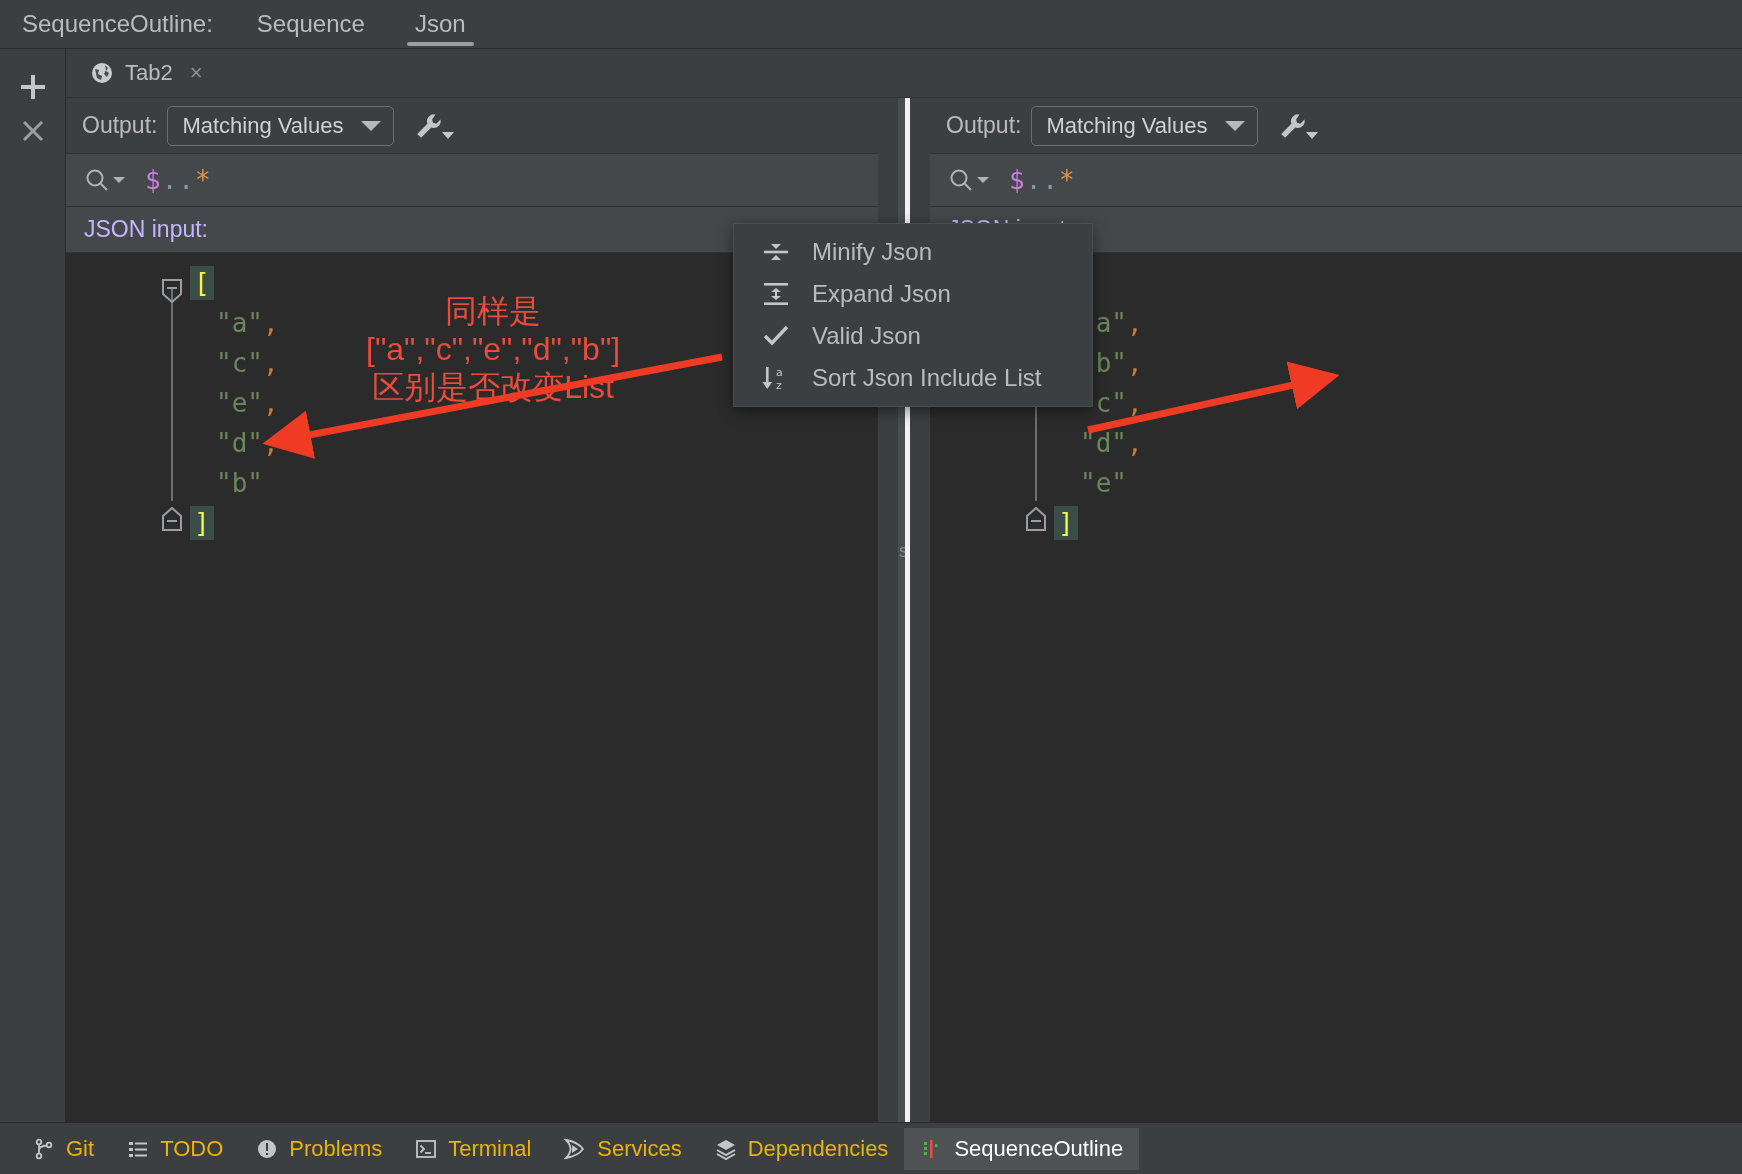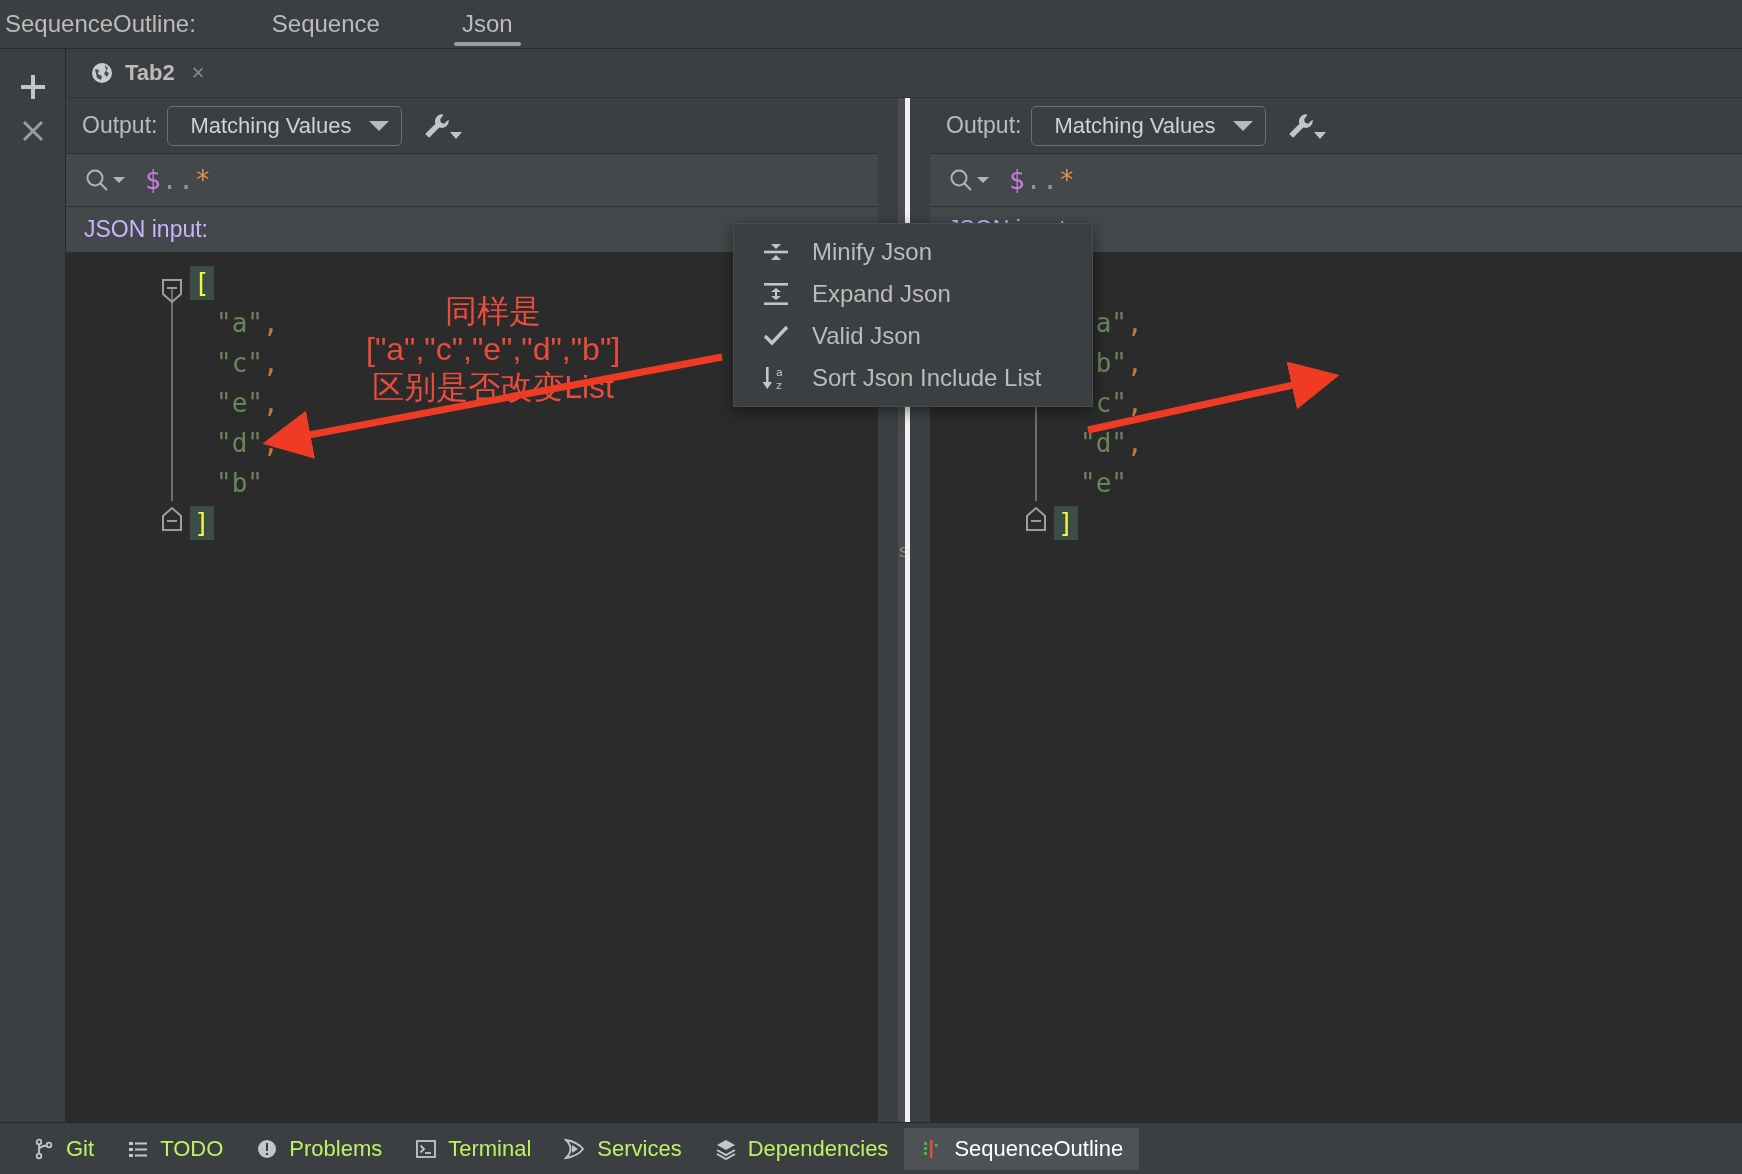--- a/index.html
+++ b/index.html
@@ -22,23 +22,22 @@
     flex-direction: column;
   }
 
   
   .tw-header {
     height: 49px;
     min-height: 49px;
     background: #3c3f41;
     display: flex;
     align-items: flex-end;
-    padding-left: 5px;
+    padding-left: 22px;
     border-bottom: 1px solid #2b2b2b;
-    gap: 32px;
   }
   .tw-title {
     color: #bbbbbb;
     font-size: 24px;
     line-height: 1;
     padding-bottom: 12px;
     margin-right: 36px;
     white-space: nowrap;
   }
   .tw-tab {
@@ -106,21 +105,20 @@
     display: flex;
     align-items: center;
     gap: 11px;
     padding: 4px 10px;
     cursor: default;
   }
   .file-tab .label {
     color: #bbbbbb;
     font-size: 22px;
     line-height: 1;
-    font-weight: bold;
   }
   .globe-icon { width: 24px; height: 24px; display:block; }
   .tab-close {
     color: #8b8f91;
     font-size: 22px;
     line-height: 1;
     margin-left: 6px;
     cursor: default;
   }
 
@@ -178,21 +176,21 @@
     white-space: nowrap;
   }
   .combo {
     height: 40px;
     min-width: 224px;
     border: 1px solid #6b6f71;
     border-radius: 5px;
     display: flex;
     align-items: center;
     justify-content: space-between;
-    padding: 0 12px 0 22px;
+    padding: 0 12px 0 14px;
     cursor: default;
     background: transparent;
   }
   .combo .ctext {
     color: #cfd2d4;
     font-size: 22px;
     white-space: nowrap;
     margin-right: 18px;
   }
   .caret {
@@ -365,21 +363,21 @@
     display: flex;
     align-items: center;
     padding-left: 16px;
     border-top: 1px solid #2b2b2b;
   }
   .sb-item {
     display: flex;
     align-items: center;
     gap: 10px;
     padding: 8px 16px;
-    color: #bef264;
+    color: #eab308;
     font-size: 22px;
     white-space: nowrap;
     cursor: default;
   }
   .sb-item.active {
     background: #4e5254;
     color: #ffffff;
   }
   .sb-ico { width: 24px; height: 24px; display: flex; align-items: center; justify-content: center; }
 </style>

